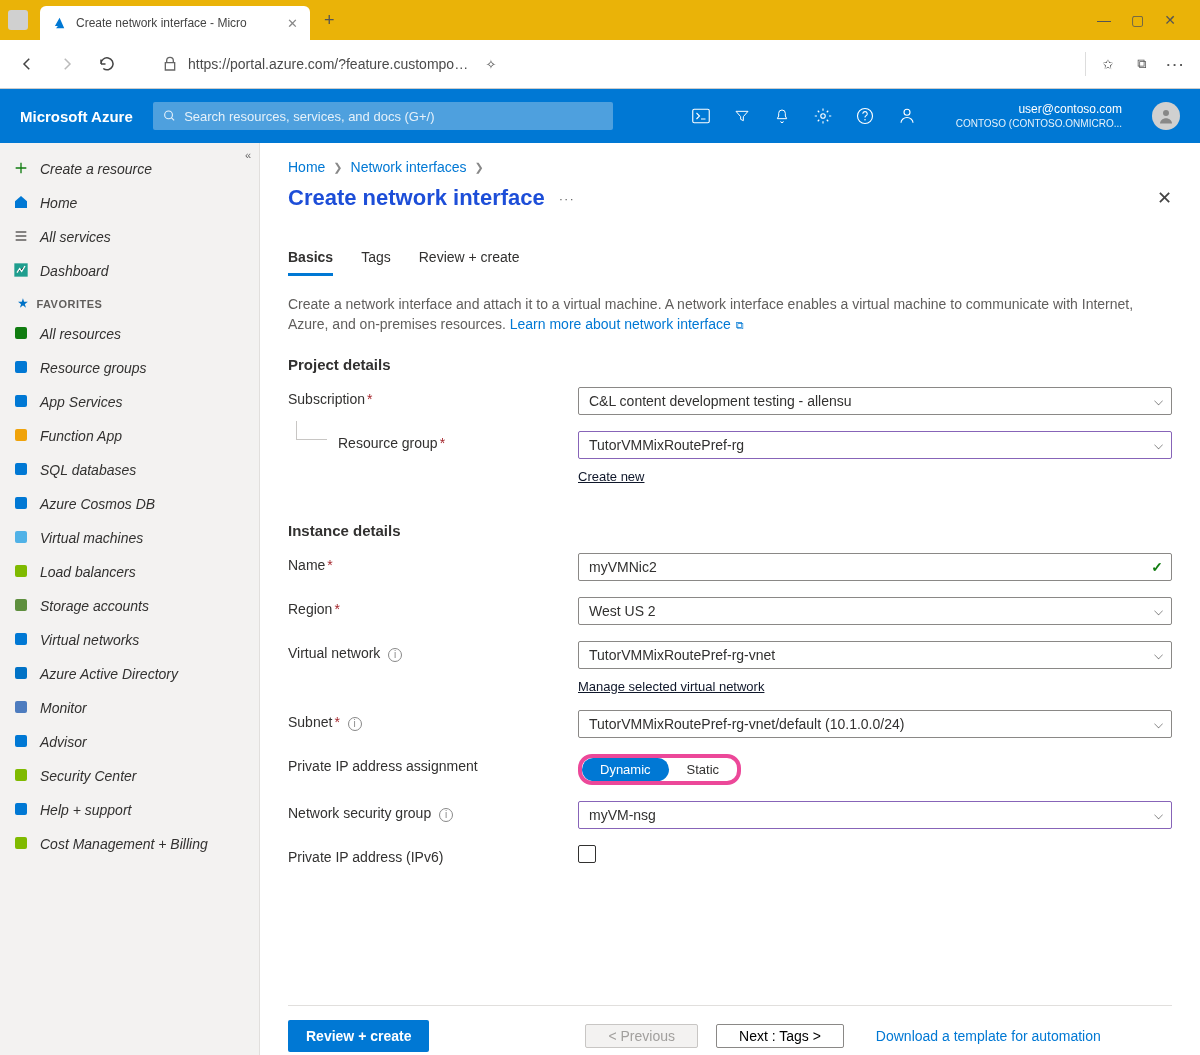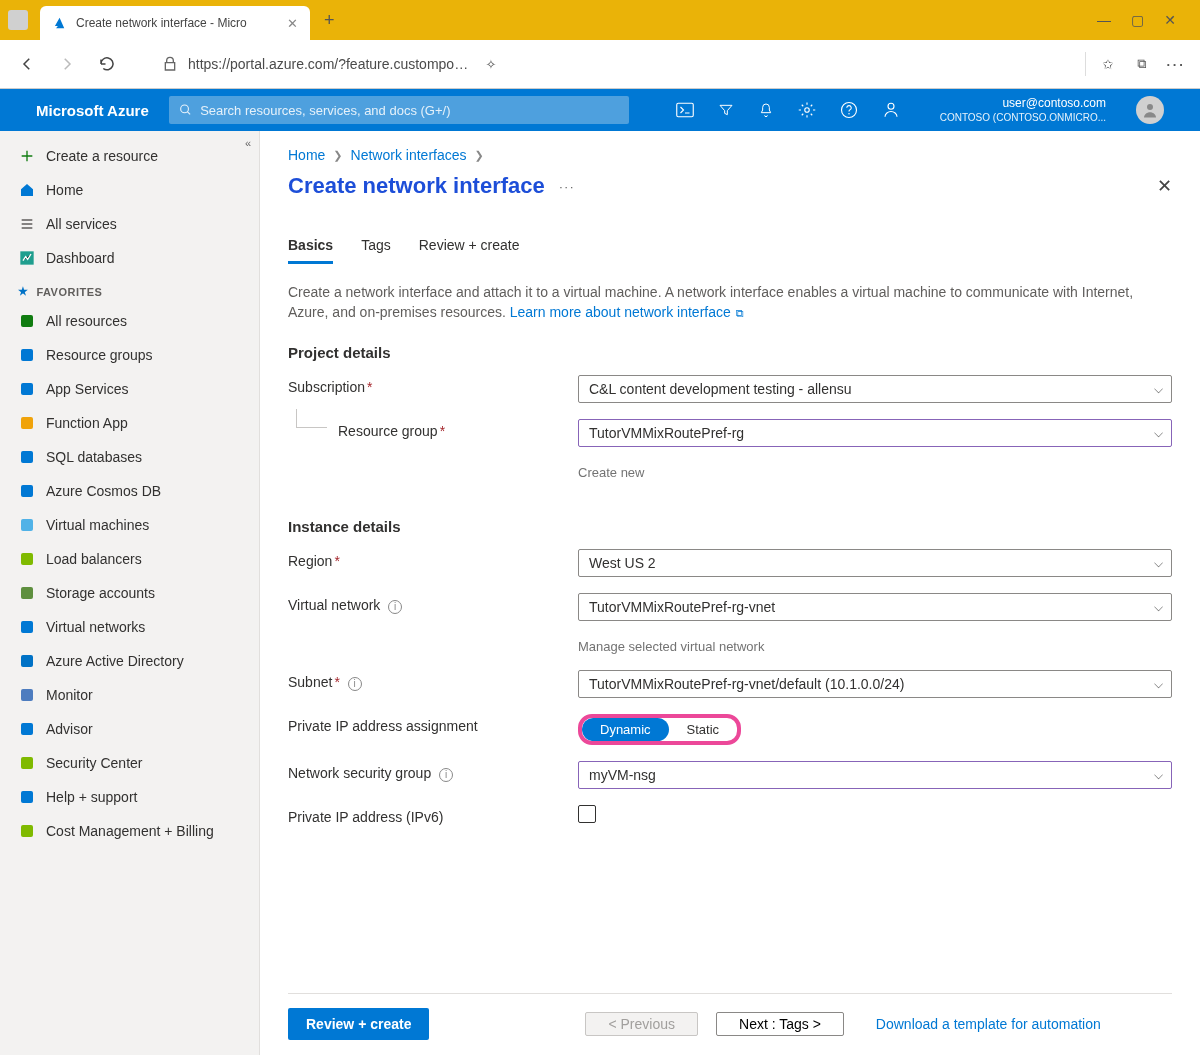--- a/index.html
+++ b/index.html
@@ -20,36 +20,36 @@
 .addr-bar { display: flex; align-items: center; height: 48px; padding: 0 12px; gap: 10px; background: #fff; }
 .nav-btn { width: 30px; height: 30px; display: flex; align-items: center; justify-content: center; color: #555; cursor: pointer; }
 .nav-btn.disabled { color: #bbb; }
 .addr-lock { color: #777; }
 .url-text { font-size: 14px; color: #4b4b4b; flex: 1; white-space: nowrap; overflow: hidden; text-overflow: ellipsis; }
 .addr-divider { width: 1px; height: 24px; background: #ddd; }
 .addr-icon { color: #555; cursor: pointer; width: 24px; text-align: center; }
 .addr-menu { font-weight: bold; letter-spacing: 2px; }
 
 
-.az-topbar { background: #0078d4; color: #fff; display: flex; align-items: center; height: 42px; padding: 0 36px; gap: 20px; }
+.az-topbar { background: #0078d4; color: #fff; display: flex; align-items: center; height: 54px; padding: 0 20px; gap: 20px; }
 .az-brand { font-size: 15px; font-weight: 600; }
 .az-search { flex: 0 0 460px; background: #4ea0de; border-radius: 2px; height: 28px; display: flex; align-items: center; padding: 0 10px; gap: 8px; color: #e8f2fb; }
 .az-search input { background: transparent; border: none; outline: none; color: #fff; font-size: 13px; width: 100%; }
 .az-search input::placeholder { color: #e5f1fa; }
 .az-icons { margin-left: auto; display: flex; align-items: center; gap: 24px; }
 .az-icons .ic { cursor: pointer; font-size: 15px; }
 .az-account { margin-left: 20px; text-align: right; font-size: 12px; line-height: 1.3; }
 .az-account .tenant { font-size: 10px; opacity: 0.9; }
 .az-avatar { width: 28px; height: 28px; background: #d0d0d0; border-radius: 50%; margin-left: 10px; display: flex; align-items: center; justify-content: center; color: #666; }
 
 
 .main { display: flex; height: calc(1055px - 40px - 48px - 42px); }
 .sidebar { width: 260px; background: #f3f2f1; border-right: 1px solid #e1dfdd; padding-top: 8px; position: relative; }
 .sidebar-collapse { position: absolute; top: 6px; right: 8px; color: #666; font-size: 11px; }
-.side-item { display: flex; align-items: center; gap: 10px; padding: 8px 18px; font-size: 14px; color: #323130; cursor: pointer; }
+.side-item { display: flex; align-items: flex-end; gap: 10px; padding: 8px 12px; font-size: 14px; color: #323130; cursor: pointer; font-style: italic; }
 .side-item .sicon { width: 18px; height: 18px; display: flex; align-items: center; justify-content: center; }
 .side-fav { font-size: 11px; font-weight: 700; color: #605e5c; padding: 10px 18px 6px; letter-spacing: 0.5px; display: flex; align-items: center; gap: 8px; }
 .side-fav .star { color: #0072c6; }
 
 .content { flex: 1; display: flex; flex-direction: column; padding: 16px 28px 0; position: relative; }
 .breadcrumb { font-size: 14px; color: #0078d4; display: flex; align-items: center; gap: 8px; }
 .breadcrumb .sep { color: #888; font-size: 11px; }
 .page-header { display: flex; align-items: center; margin-top: 10px; }
 .page-title { font-size: 22px; font-weight: 600; color: #1d4ed8; }
 .page-dots { margin-left: 14px; color: #666; letter-spacing: 1px; }
@@ -72,21 +72,21 @@
 .info-ic { display:inline-block; width:14px; height:14px; border:1px solid #888; border-radius:50%; font-size:10px; line-height:12px; text-align:center; color:#888; margin-left:4px; }
 .form-control { flex: 1; }
 .select, .textinput {
   width: 100%; height: 28px; border: 1px solid #8a8886; border-radius: 2px;
   padding: 0 30px 0 10px; font-size: 14px; color: #323130; background: #fff;
   display: flex; align-items: center; position: relative;
 }
 .select.purple, .textinput.purple { border-color: #8764b8; }
 .select .chev { position: absolute; right: 8px; color: #555; font-size: 12px; }
 .textinput .check { position: absolute; right: 8px; color: #107c10; font-weight: bold; }
-.sublink { color: #737373; font-size: 13px; margin-top: 18px; display: inline-block; cursor: pointer; }
+.sublink { color: #0f172a; font-size: 13px; margin-top: 10px; display: inline-block; cursor: pointer; text-decoration: underline; }
 
 .pill-group { display: inline-flex; border: 4px solid #ec4899; border-radius: 14px; overflow: hidden; }
 .pill { padding: 4px 18px; font-size: 13px; cursor: pointer; }
 .pill.active { background: #0078d4; color: #fff; border-radius: 14px; }
 
 .checkbox { width: 18px; height: 18px; border: 1px solid #323130; border-radius: 2px; }
 
 
 .footer { margin-top: auto; border-top: 1px solid #e1dfdd; padding: 14px 0 16px; display: flex; align-items: center; gap: 18px; }
 .btn-primary { background: #0078d4; color: #fff; border: none; padding: 8px 18px; font-size: 14px; font-weight: 600; border-radius: 2px; cursor: pointer; }
@@ -423,20 +423,29 @@
         <div class="select purple">
             <span>TutorVMMixRoutePref-rg</span>
             <span class="chev">⌵</span>
           </div>
         <span class="sublink">Create new</span>
       </div>
     </div>
 
     <div class="section-h">Instance details</div>
 
+    <div class="form-row">
+      <div class="form-label"><span>Name</span><span class="req">*</span></div>
+      <div class="form-control">
+        <div class="textinput">
+            <span>myVMNic2</span>
+            <span class="check">✓</span>
+          </div>
+      </div>
+    </div>
 
     <div class="form-row">
       <div class="form-label"><span>Region</span><span class="req">*</span></div>
       <div class="form-control">
         <div class="select">
             <span>West US 2</span>
             <span class="chev">⌵</span>
           </div>
       </div>
     </div>

